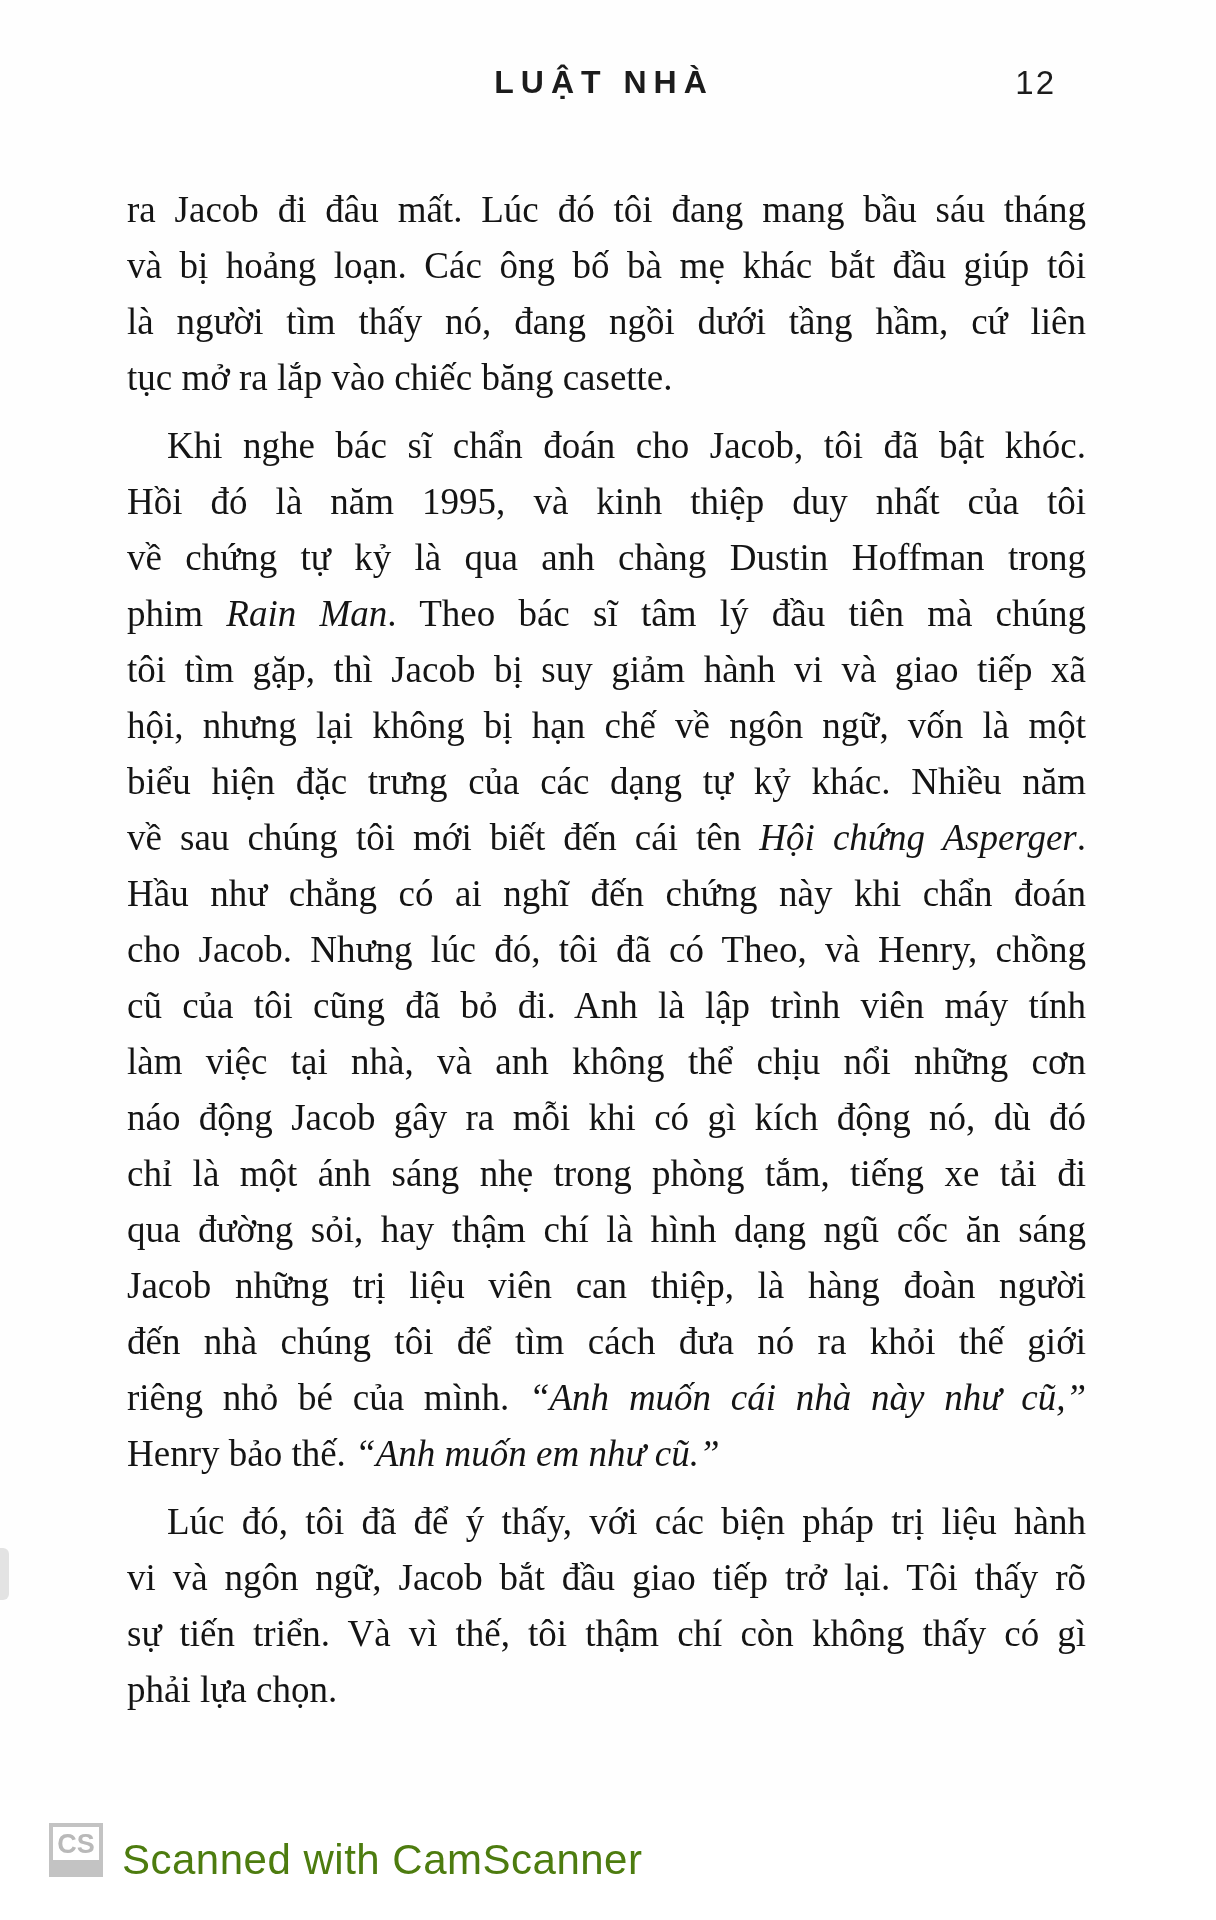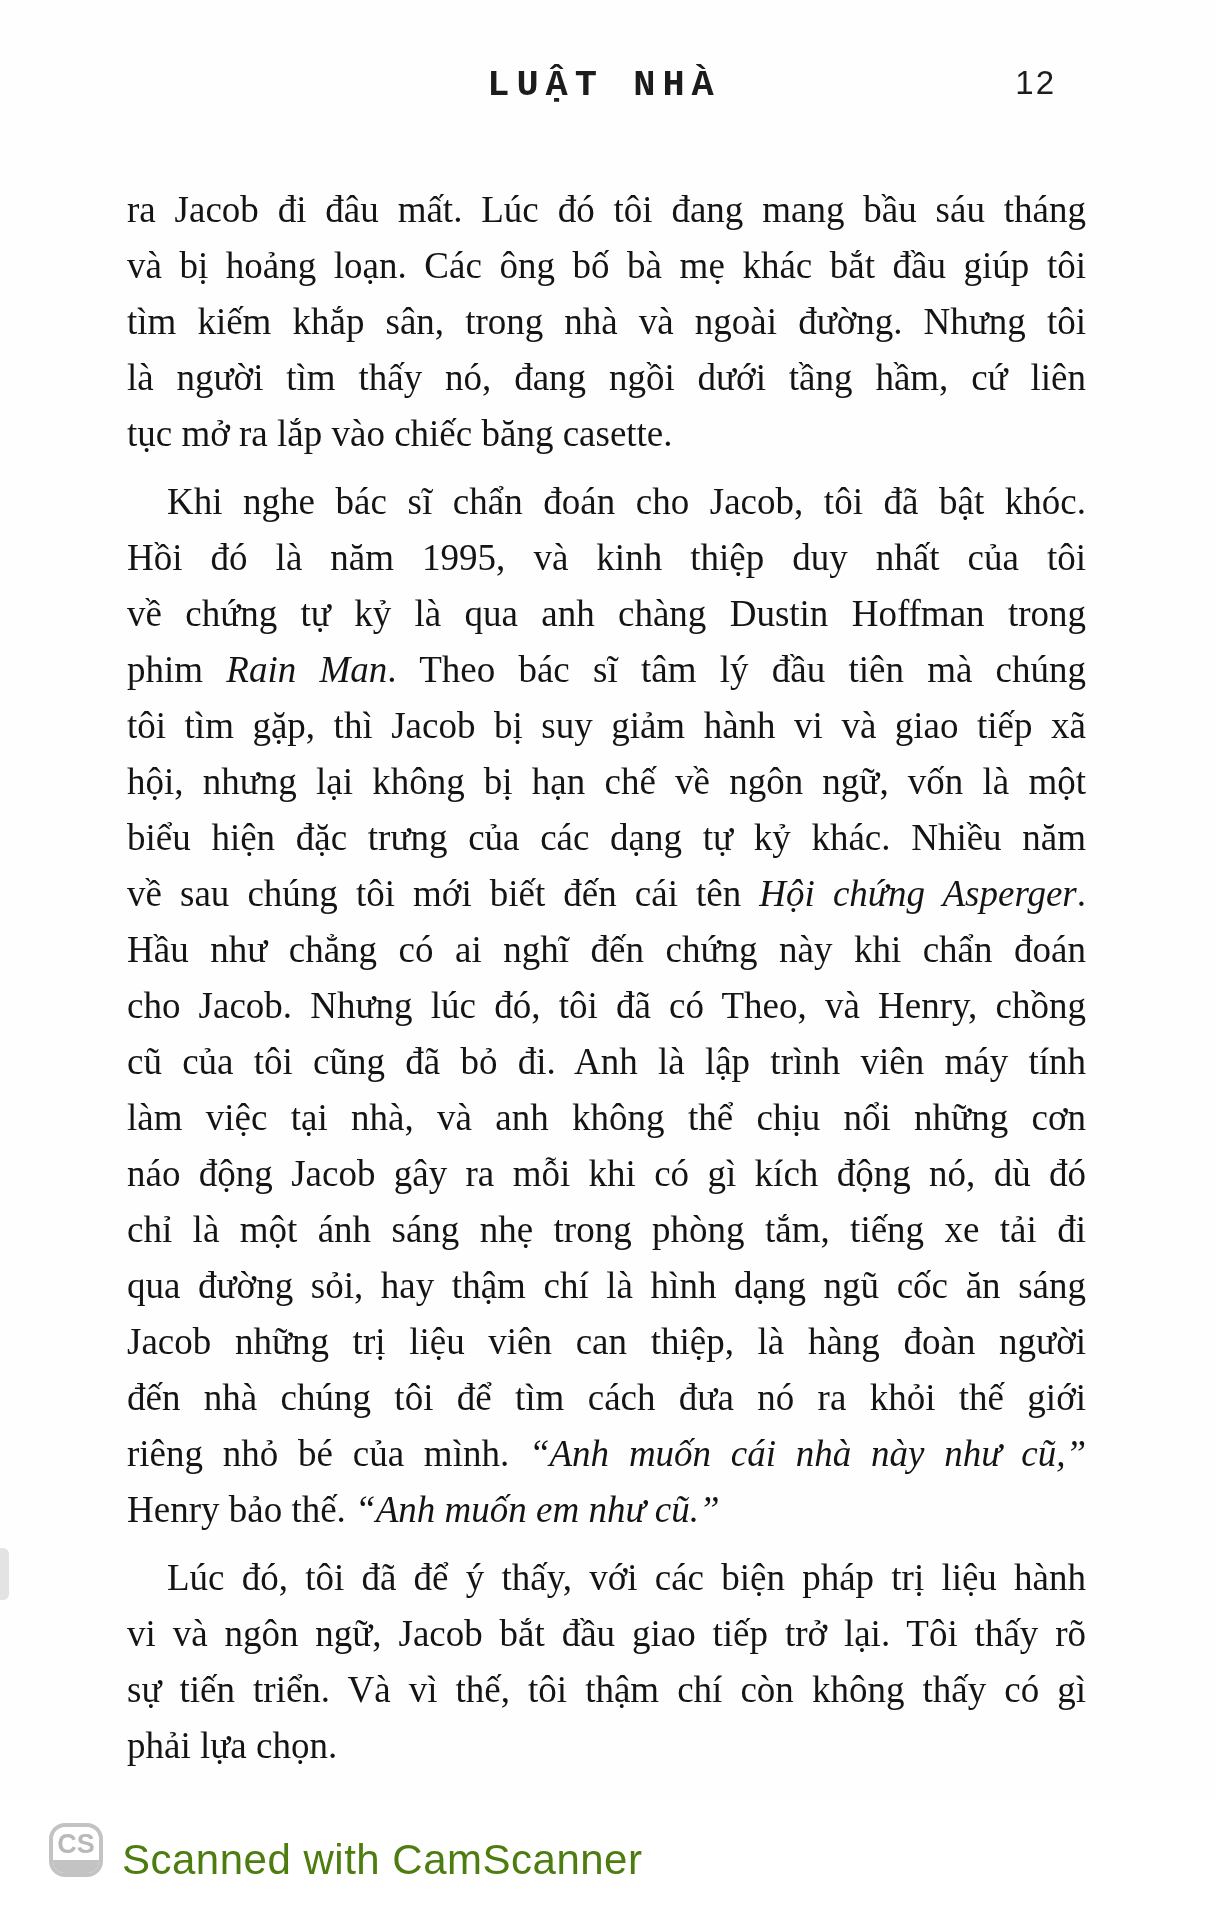--- a/index.html
+++ b/index.html
@@ -22,23 +22,23 @@
     top: 64px;
     left: 115px;
     width: 983px;
     height: 44px;
   }
   .header-title {
     position: absolute;
     left: 0;
     right: 5px;
     text-align: center;
-    font-family: Liberation Mono, monospace;
+    font-family: Liberation Sans, sans-serif;
     font-weight: 700;
-    font-size: 37px;
+    font-size: 32px;
     letter-spacing: 7px;
     color: #1c1c1c;
   }
   .page-number {
     position: absolute;
     right: 42px;
     top: 0;
     font-family: "Liberation Sans", "DejaVu Sans", sans-serif;
     font-weight: 400;
     font-size: 33px;
@@ -85,21 +85,21 @@
     height: 120px;
     background: #ffffff;
   }
   .cs-badge {
     position: absolute;
     left: 49px;
     top: 1823px;
     width: 54px;
     height: 54px;
     border: 4px solid #c3c3c3;
-    border-radius: 16px;
+    border-radius: 0;
     background: #ffffff;
     box-sizing: border-box;
     overflow: hidden;
   }
   .cs-badge-letters {
     position: absolute;
     top: 2px;
     left: 0;
     width: 100%;
     text-align: center;
@@ -136,21 +136,20 @@
   <div class="page-header">
     <div class="header-title">LUẬT NHÀ</div>
     <div class="page-number">12</div>
   </div>
 
   <div class="page-body">
 
   <div class="para">
         <div class="line"><span>ra Jacob đi đâu mất. Lúc đó tôi đang mang bầu sáu tháng</span></div>
         <div class="line"><span>và bị hoảng loạn. Các ông bố bà mẹ khác bắt đầu giúp tôi</span></div>
-        <div class="line"><span>tìm kiếm khắp sân, trong nhà và ngoài đường. Nhưng tôi</span></div>
         <div class="line"><span>là người tìm thấy nó, đang ngồi dưới tầng hầm, cứ liên</span></div>
         <div class="line last"><span>tục mở ra lắp vào chiếc băng casette.</span></div>
       </div>
       <div class="para indent">
         <div class="line"><span>Khi nghe bác sĩ chẩn đoán cho Jacob, tôi đã bật khóc.</span></div>
         <div class="line"><span>Hồi đó là năm 1995, và kinh thiệp duy nhất của tôi</span></div>
         <div class="line"><span>về chứng tự kỷ là qua anh chàng Dustin Hoffman trong</span></div>
         <div class="line"><span>phim </span><span class="it">Rain Man</span><span>. Theo bác sĩ tâm lý đầu tiên mà chúng</span></div>
         <div class="line"><span>tôi tìm gặp, thì Jacob bị suy giảm hành vi và giao tiếp xã</span></div>
         <div class="line"><span>hội, nhưng lại không bị hạn chế về ngôn ngữ, vốn là một</span></div>

